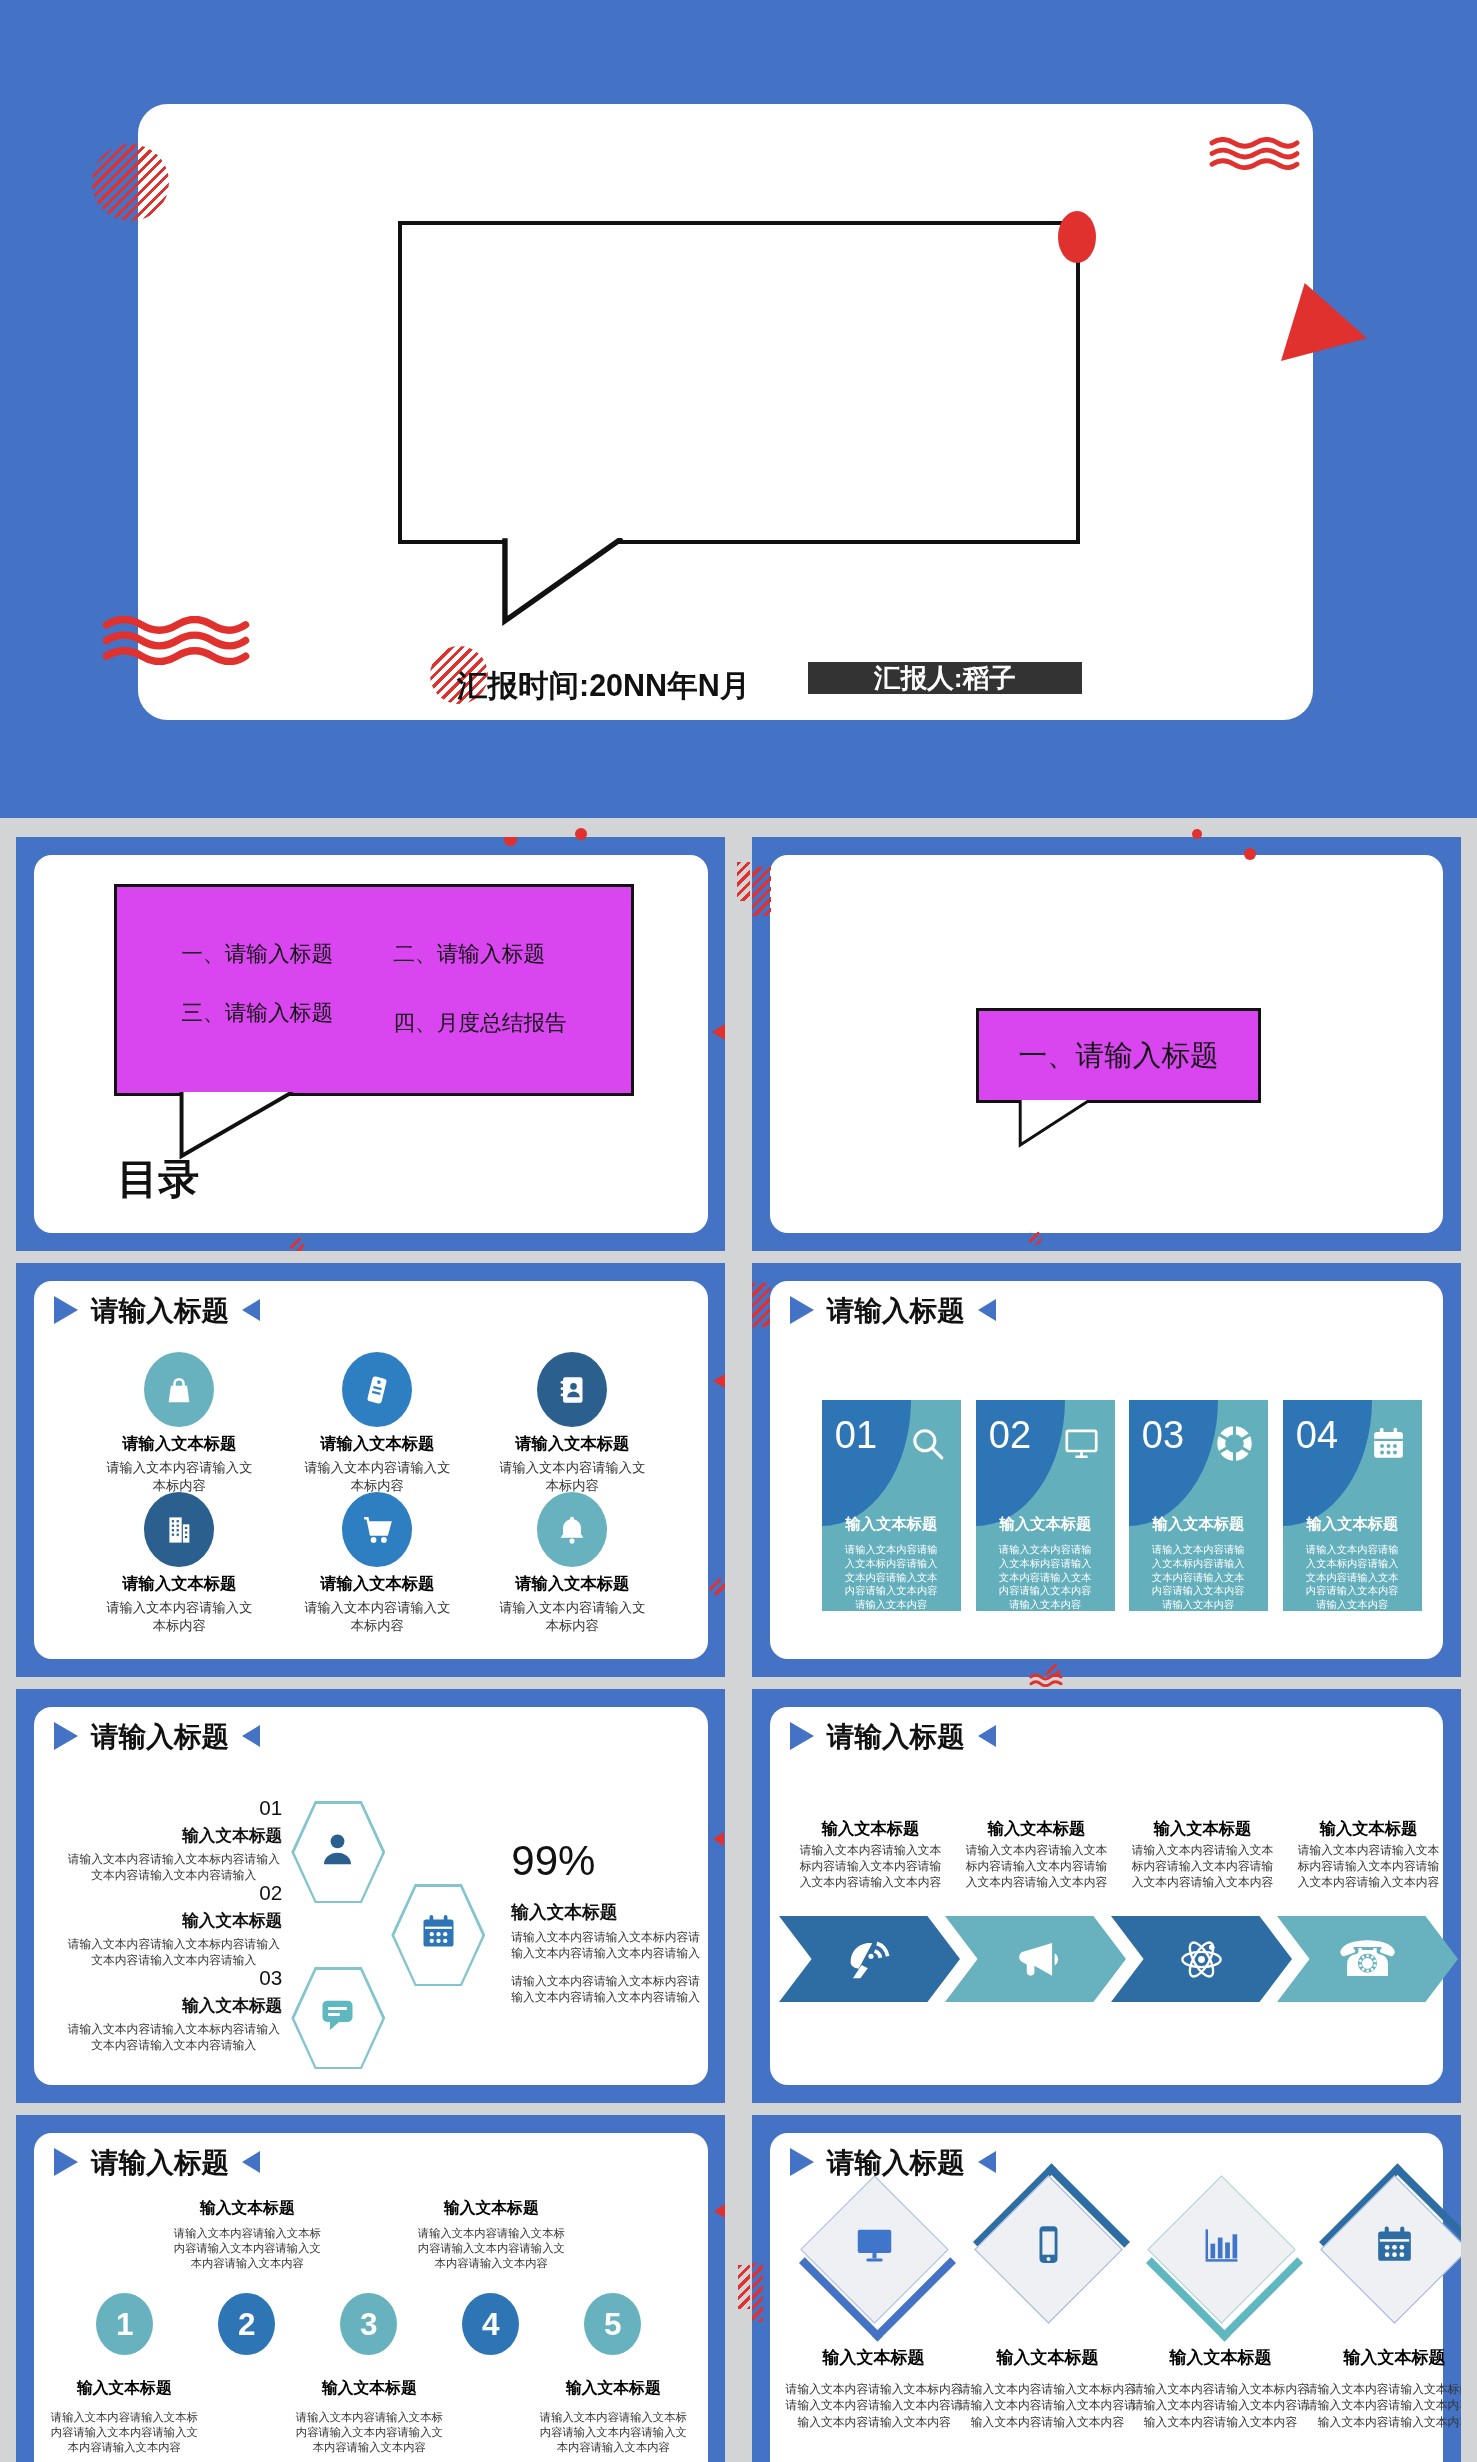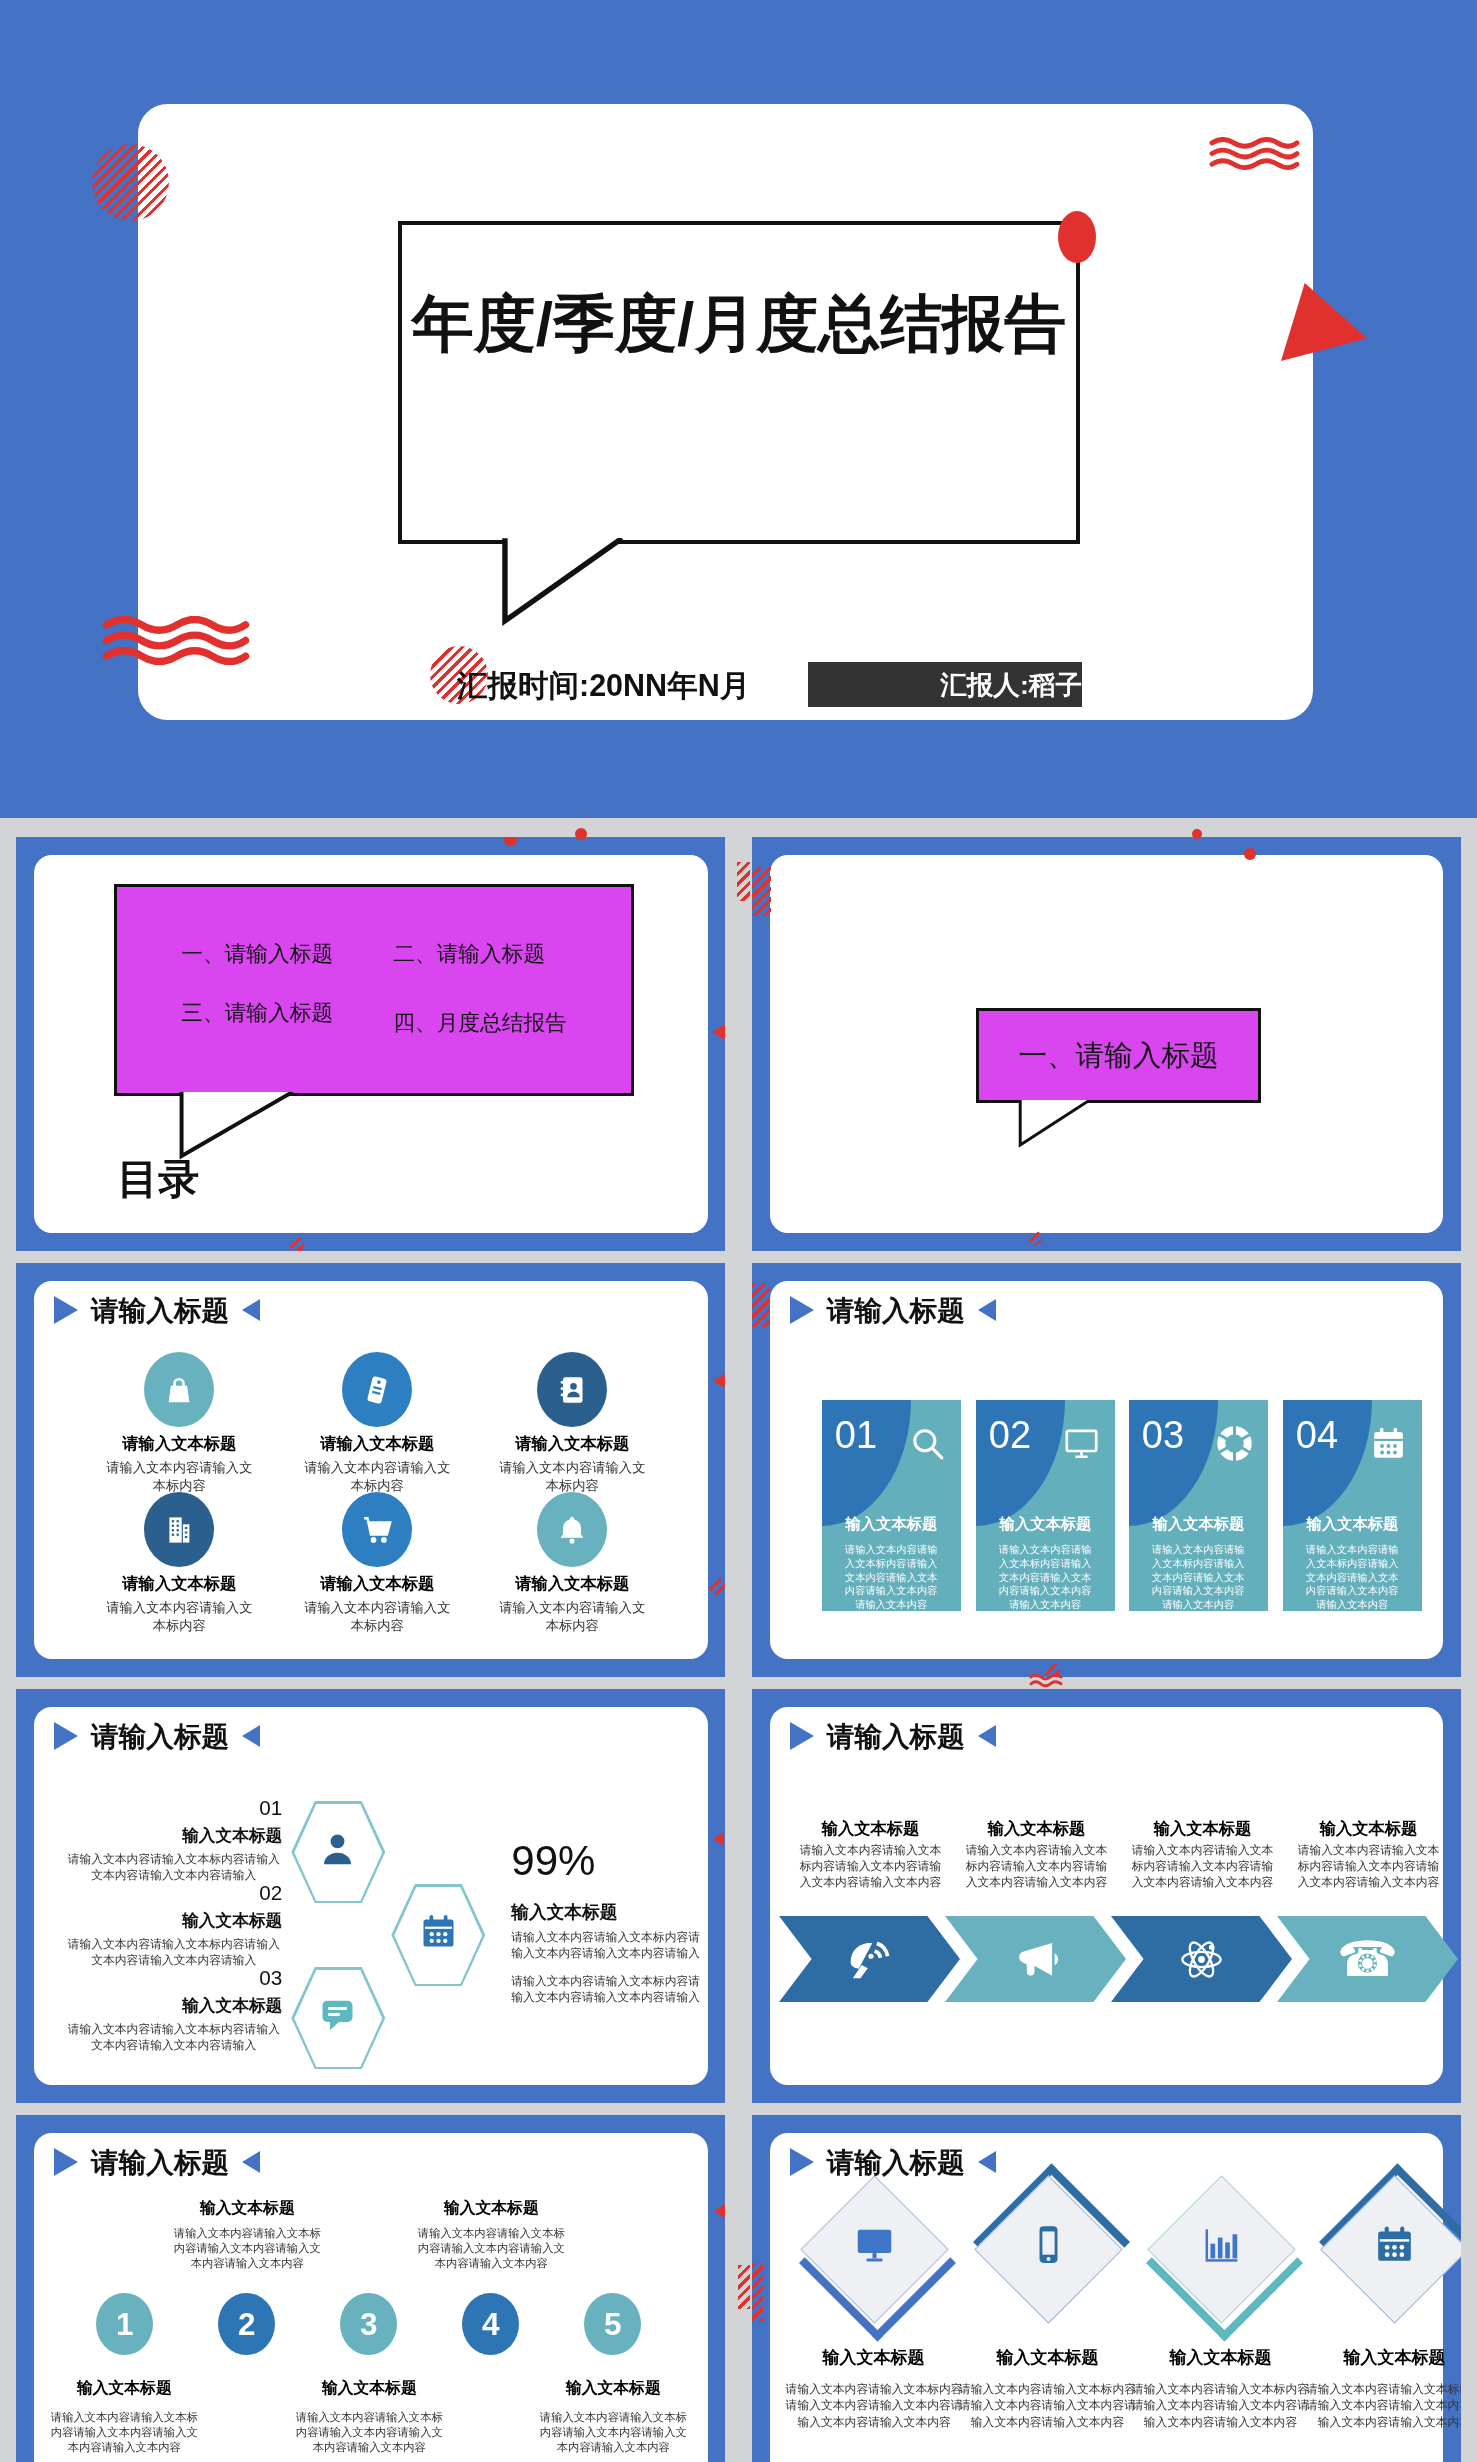--- a/index.html
+++ b/index.html
@@ -42,32 +42,31 @@
     <polygon points="58,6 184,118 10,164" fill="#e0312e"></polygon>
   </svg>
   <svg class="abs waves" style="left:102px;top:616px;" width="148" height="49" viewBox="0 0 300 100">
     <path stroke-width="15" d="M8 18 q36 -22 72 0 t72 0 t72 0 t68 0"></path>
     <path stroke-width="15" d="M8 50 q36 -22 72 0 t72 0 t72 0 t68 0"></path>
     <path stroke-width="15" d="M8 82 q36 -22 72 0 t72 0 t72 0 t68 0"></path>
   </svg>
 
   <div class="abs" style="left:398px;top:221px;width:682px;height:323px;background:#fff;border:4.9px solid #111;box-sizing:border-box;">
     <div class="ctr" style="padding-top:57px;font-size:62px;line-height:83px;font-weight:700;color:#111;">
-      <div>年度/季度/月度总结报告</div>
     </div>
   </div>
   <svg class="abs" style="left:502px;top:538px;" width="123" height="89" viewBox="0 0 250 180">
     <path d="M6 0 V168 L244 0 Z" fill="#fff" stroke="none"></path>
     <path d="M6 0 V168 L244 0" fill="none" stroke="#111" stroke-width="11"></path>
   </svg>
   <div class="abs" style="left:1058px;top:211px;width:38px;height:52px;border-radius:50%;background:#e0312e;"></div>
 
   <div class="abs hatch" style="left:430px;top:646px;width:58px;height:58px;"></div>
   <div class="abs" style="left:457px;top:666px;font-size:30.5px;font-weight:700;color:#111;">汇报时间:20NN年N月</div>
-  <div class="abs" style="left:808px;top:662px;width:274px;height:45px;background:#333333;display:flex;align-items:center;justify-content:flex-end;">
+  <div class="abs" style="left:808px;top:662px;width:274px;height:32px;background:#333333;display:flex;align-items:center;justify-content:center;">
     <span style="color:#fff;font-size:26.6px;font-weight:700;">汇报人:稻子</span>
   </div>
 </div>
 
 <div class="slide" style="left:16.3px;top:837px;">
   <div class="card"></div>
   <div class="bubble" style="left:98px;top:47px;width:520px;height:212px;box-sizing:border-box;">
     <div class="abs" style="left:64px;top:52px;font-size:21.7px;font-weight:500;color:#111;">一、请输入标题</div>
     <div class="abs" style="left:276px;top:52px;font-size:21.7px;font-weight:500;color:#111;">二、请输入标题</div>
     <div class="abs" style="left:64px;top:111px;font-size:21.7px;font-weight:500;color:#111;">三、请输入标题</div>

